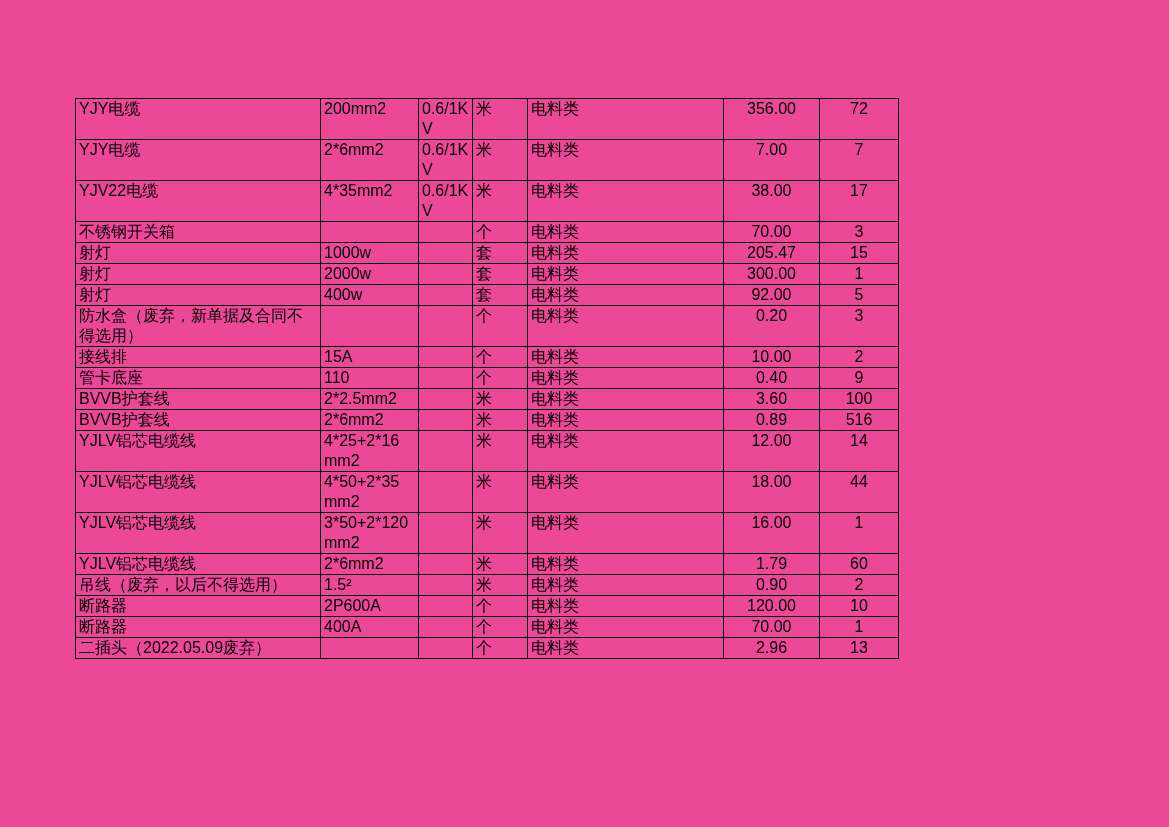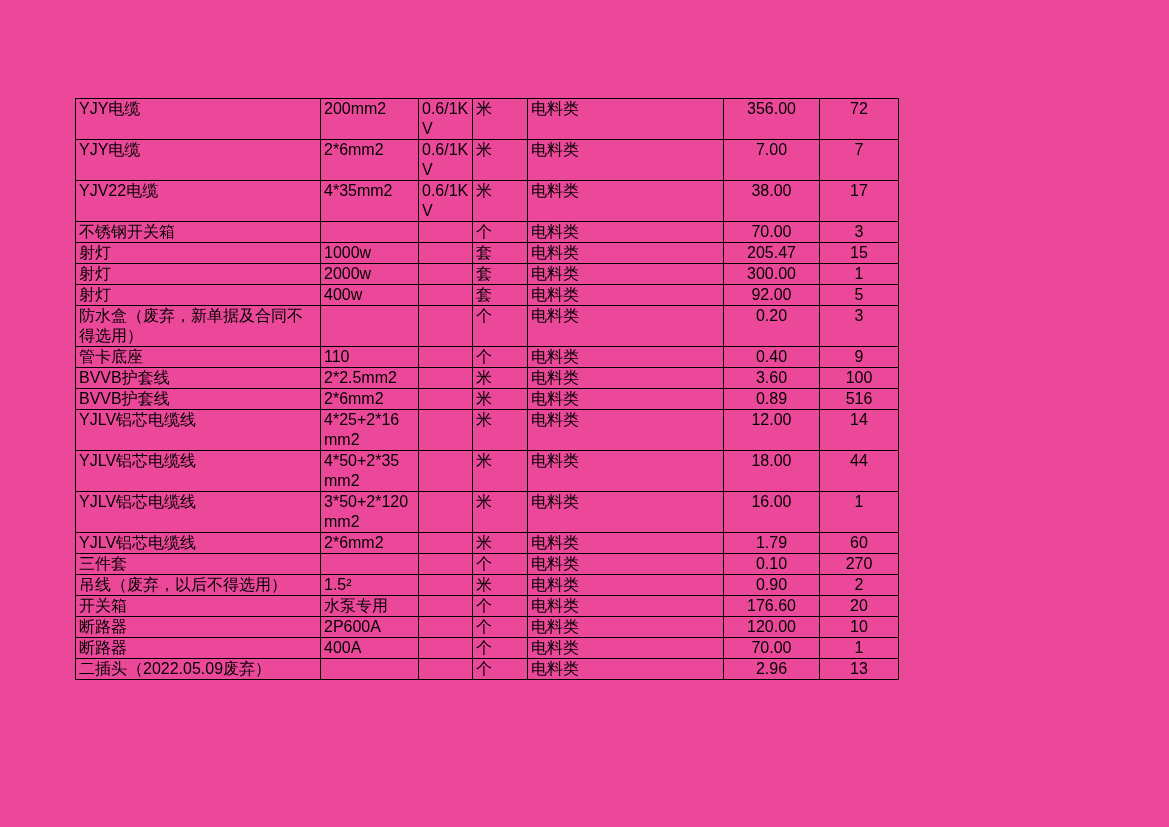--- a/index.html
+++ b/index.html
@@ -125,20 +125,29 @@
           <td>防水盒（废弃，新单据及合同不
 得选用）</td>
           <td></td>
           <td></td>
           <td>个</td>
           <td>电料类</td>
           <td>0.20</td>
           <td>3</td>
         </tr>
         <tr style="height: 20px;">
+          <td>接线排</td>
+          <td>15A</td>
+          <td></td>
+          <td>个</td>
+          <td>电料类</td>
+          <td>10.00</td>
+          <td>2</td>
+        </tr>
+        <tr style="height: 20px;">
           <td>管卡底座</td>
           <td>110</td>
           <td></td>
           <td>个</td>
           <td>电料类</td>
           <td>0.40</td>
           <td>9</td>
         </tr>
         <tr style="height: 20px;">
           <td>BVVB护套线</td>
@@ -191,45 +200,27 @@
         <tr style="height: 20px;">
           <td>YJLV铝芯电缆线</td>
           <td>2*6mm2</td>
           <td></td>
           <td>米</td>
           <td>电料类</td>
           <td>1.79</td>
           <td>60</td>
         </tr>
         <tr style="height: 20px;">
-          <td>三件套</td>
-          <td></td>
-          <td></td>
-          <td>个</td>
-          <td>电料类</td>
-          <td>0.10</td>
-          <td>270</td>
-        </tr>
-        <tr style="height: 20px;">
           <td>吊线（废弃，以后不得选用）</td>
           <td>1.5²</td>
           <td></td>
           <td>米</td>
           <td>电料类</td>
           <td>0.90</td>
           <td>2</td>
-        </tr>
-        <tr style="height: 20px;">
-          <td>开关箱</td>
-          <td>水泵专用</td>
-          <td></td>
-          <td>个</td>
-          <td>电料类</td>
-          <td>176.60</td>
-          <td>20</td>
         </tr>
         <tr style="height: 20px;">
           <td>断路器</td>
           <td>2P600A</td>
           <td></td>
           <td>个</td>
           <td>电料类</td>
           <td>120.00</td>
           <td>10</td>
         </tr>

